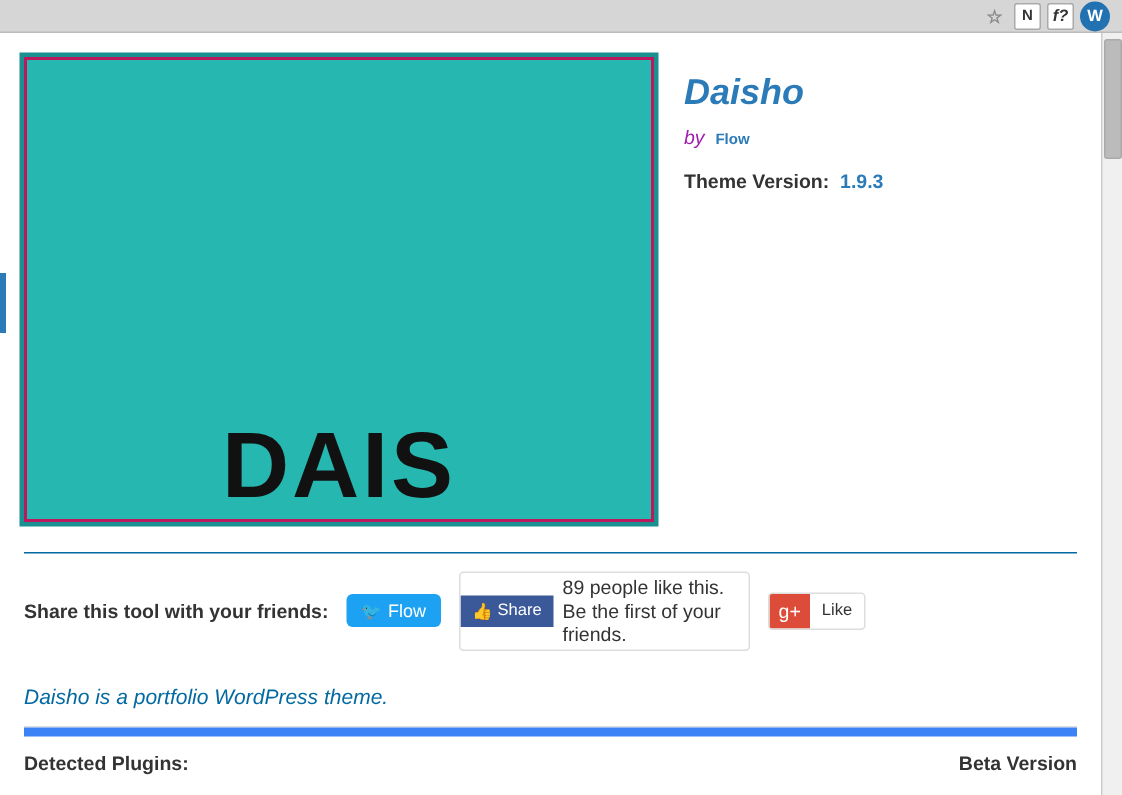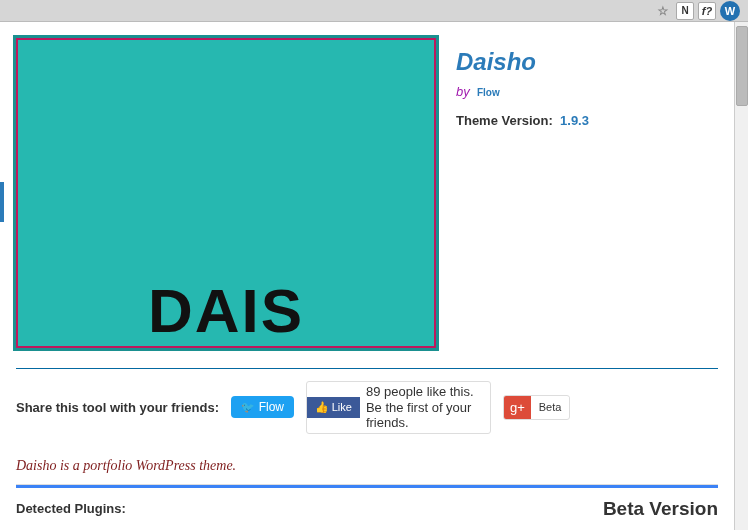--- a/index.html
+++ b/index.html
@@ -258,41 +258,40 @@
       font-size: 11px;
       cursor: pointer;
     }
 
     
     .description-section {
       padding: 10px 0;
       border-bottom: 1px solid #ddd;
     }
     .description-text {
-      color: #7f1d1d;
+      color: #0369a1;
       font-style: italic;
       font-size: 14px;
-      font-family: Liberation Serif, serif;
     }
 
     
     .footer-section {
       padding-top: 10px;
       display: flex;
       justify-content: space-between;
       align-items: center;
-      border-top: 3px solid #3b82f6;
+      border-top: 6px solid #3b82f6;
     }
     .detected-plugins {
       font-size: 13px;
       font-weight: bold;
       color: #333;
     }
     .beta-version {
-      font-size: 19px;
+      font-size: 13px;
       font-weight: bold;
       color: #333;
     }
 
     
     .left-accent {
       width: 4px;
       background: #2b7bb9;
       position: absolute;
       left: 0;
@@ -344,31 +343,31 @@
       <span class="share-label">Share this tool with your friends:</span>
 
       <button class="tweet-btn">
         <span class="tweet-icon">🐦</span>
         <span>Flow</span>
       </button>
 
       <div class="fb-like-wrapper">
         <button class="fb-like-btn">
           <span>👍</span>
-          <span>Like</span>
+          <span>Share</span>
         </button>
         <span class="fb-like-info">89 people like this. Be the first of your friends.</span>
       </div>
 
       <div class="gplus-wrapper">
         <button class="gplus-icon-btn">
           <span>g+</span>
         </button>
         <button class="share-text-btn">
-          <span>Beta</span>
+          <span>Like</span>
         </button>
       </div>
     </div>
 
     <div class="description-section">
       <span class="description-text">Daisho is a portfolio WordPress theme.</span>
     </div>
 
     <div class="footer-section">
       <span class="detected-plugins">Detected Plugins:</span>

